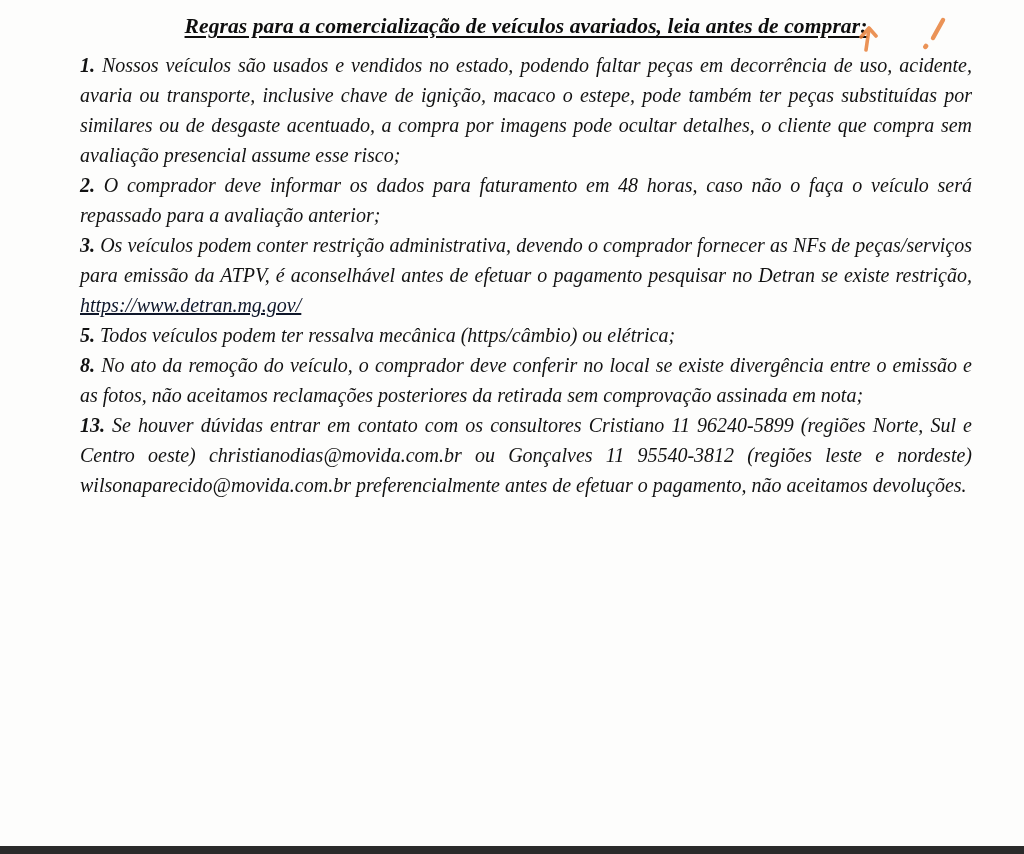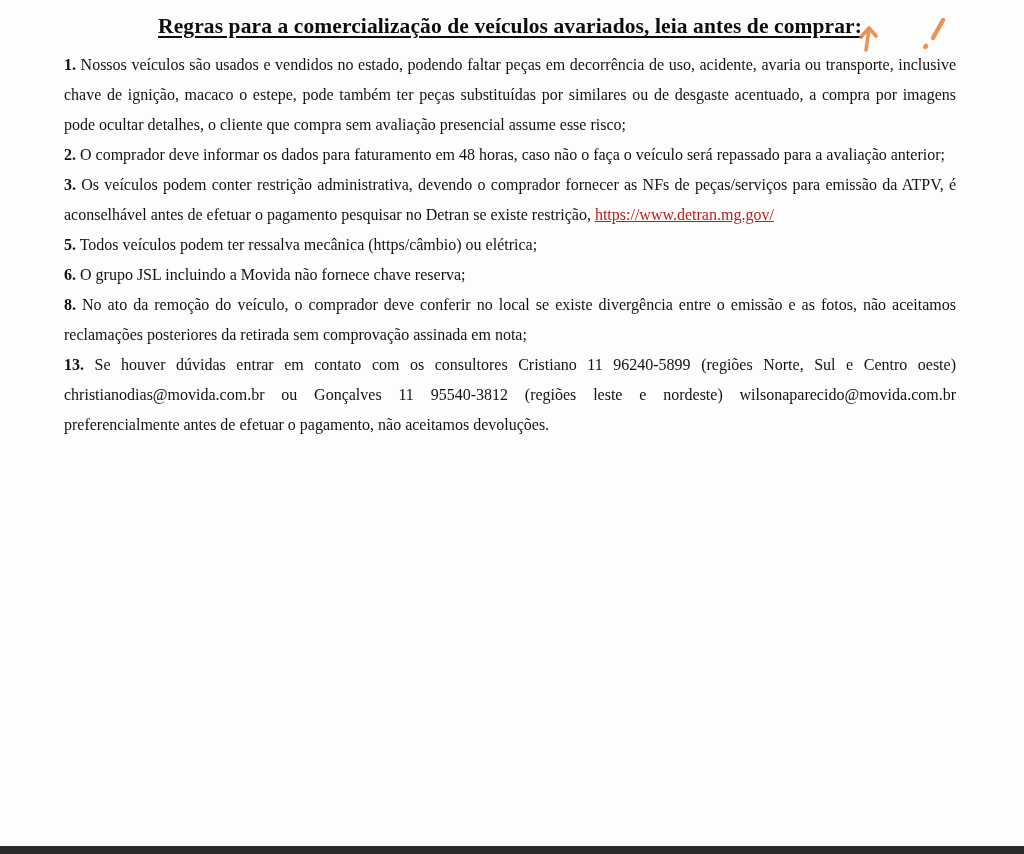--- a/index.html
+++ b/index.html
@@ -11,39 +11,40 @@
     position: relative;
     width: 1024px;
     height: 854px;
     background: #fdfdfc;
     overflow: hidden;
     font-family: "Liberation Serif", serif;
     color: #121212;
   }
   .content {
     position: absolute;
-    left: 64px;
+    left: 80px;
     top: 12px;
     width: 892px;
+    font-style: italic;
   }
   .doc-title {
     font-size: 21.5px;
     font-weight: bold;
     text-align: center;
     text-decoration: underline;
     text-underline-offset: 3px;
     text-decoration-thickness: 2px;
     color: #0d0d0d;
     margin: 0 0 10px 0;
     line-height: 28px;
     letter-spacing: 0.1px;
   }
   .rules-list p.rule {
     margin: 0;
-    font-size: 16px;
+    font-size: 20px;
     line-height: 30px;
     text-align: justify;
     text-justify: inter-word;
   }
   .rules-list p.rule b {
     font-weight: bold;
   }
   .rules-list a {
     text-decoration: underline;
   }
@@ -63,23 +64,22 @@
 <body>
 
 <div class="page" style="background: rgb(253, 253, 252); color: rgb(18, 18, 18);">
 
   <div class="content">
     <h1 class="doc-title">Regras para a comercialização de veículos avariados, leia antes de comprar:</h1>
 
     <div class="rules-list">
         <p class="rule"><b>1.</b><span> Nossos veículos são usados e vendidos no estado, podendo faltar peças em decorrência de uso, acidente, avaria ou transporte, inclusive chave de ignição, macaco o estepe, pode também ter peças substituídas por similares ou de desgaste acentuado, a compra por imagens pode ocultar detalhes, o cliente que compra sem avaliação presencial assume esse risco;</span></p>
         <p class="rule"><b>2.</b><span> O comprador deve informar os dados para faturamento em 48 horas, caso não o faça o veículo será repassado para a avaliação anterior;</span></p>
-        <p class="rule"><b>3.</b><span> Os veículos podem conter restrição administrativa, devendo o comprador fornecer as NFs de peças/serviços para emissão da ATPV, é aconselhável antes de efetuar o pagamento pesquisar no Detran se existe restrição, </span><a href="#" style="color: #b91c1c;">https://www.detran.mg.gov/</a></p>
+        <p class="rule"><b>3.</b><span> Os veículos podem conter restrição administrativa, devendo o comprador fornecer as NFs de peças/serviços para emissão da ATPV, é aconselhável antes de efetuar o pagamento pesquisar no Detran se existe restrição, </span><a href="#" style="color: #0f172a;">https://www.detran.mg.gov/</a></p>
         <p class="rule"><b>5.</b><span> Todos veículos podem ter ressalva mecânica (https/câmbio) ou elétrica;</span></p>
-        <p class="rule"><b>6.</b><span> O grupo JSL incluindo a Movida não fornece chave reserva;</span></p>
         <p class="rule"><b>8.</b><span> No ato da remoção do veículo, o comprador deve conferir no local se existe divergência entre o emissão e as fotos, não aceitamos reclamações posteriores da retirada sem comprovação assinada em nota;</span></p>
         <p class="rule"><b>13.</b><span> Se houver dúvidas entrar em contato com os consultores Cristiano 11 96240-5899 (regiões Norte, Sul e Centro oeste) christianodias@movida.com.br ou Gonçalves 11 95540-3812 (regiões leste e nordeste) wilsonaparecido@movida.com.br preferencialmente antes de efetuar o pagamento, não aceitamos devoluções.</span></p>
       </div>
   </div>
 
   <svg class="annotation" style="left:852px; top:22px;" width="34" height="32" viewBox="0 0 34 32">
     <g id="arrow-group" fill="none" stroke-linecap="round" stroke-linejoin="round" opacity="0.85">
       <path d="M14 28 L17 7" stroke-width="3.6" stroke="#e8813b"></path>
       <path d="M9 15 L17 6 L24 14" stroke-width="3.6" stroke="#e8813b"></path>
     </g>

